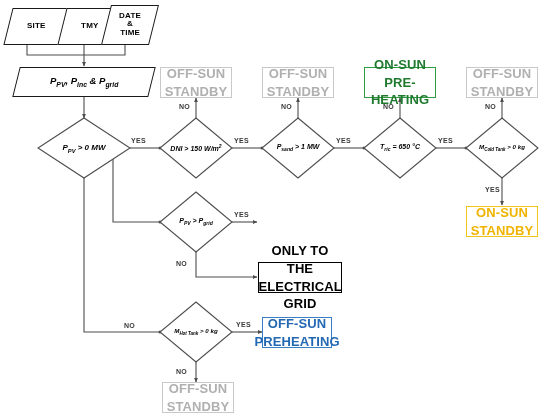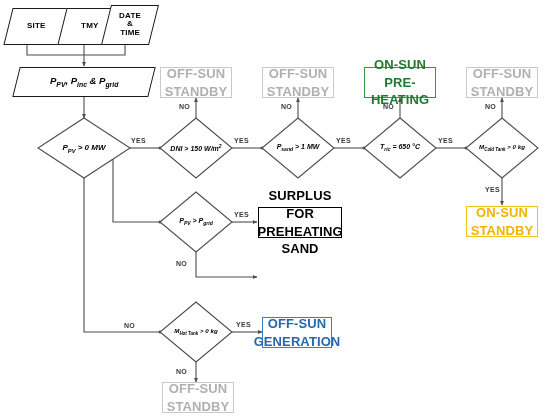--- a/index.html
+++ b/index.html
@@ -233,29 +233,29 @@
   <div class="node rect gray" style="left:466px; top:67px; width:72px; height:31px; flex-direction:column;">
     <span>OFF-SUN</span>
     <span>STANDBY</span>
   </div>
 
   <div class="node rect yellow" style="left:466px; top:206px; width:72px; height:31px; flex-direction:column;">
     <span>ON-SUN</span>
     <span>STANDBY</span>
   </div>
 
-  <div class="node rect" style="left:258px; top:207px; width:84px; height:31px; flex-direction:column;">
-    <span>SURPLUS FOR</span>
-    <span>PREHEATING SAND</span>
-  </div>
-
+
+  <div class="node rect" style="left:258px; top:262px; width:84px; height:31px; flex-direction:column;">
+    <span>ONLY TO THE</span>
+    <span>ELECTRICAL GRID</span>
+  </div>
 
   <div class="node rect blue" style="left:262px; top:317px; width:70px; height:31px; flex-direction:column;">
     <span>OFF-SUN</span>
-    <span>GENERATION</span>
+    <span>PREHEATING</span>
   </div>
 
   <div class="node rect gray" style="left:162px; top:382px; width:72px; height:31px; flex-direction:column;">
     <span>OFF-SUN</span>
     <span>STANDBY</span>
   </div>
 
   <div class="elabel" style="left:131px; top:137px;">YES</div>
   <div class="elabel" style="left:124px; top:322px;">NO</div>
 

